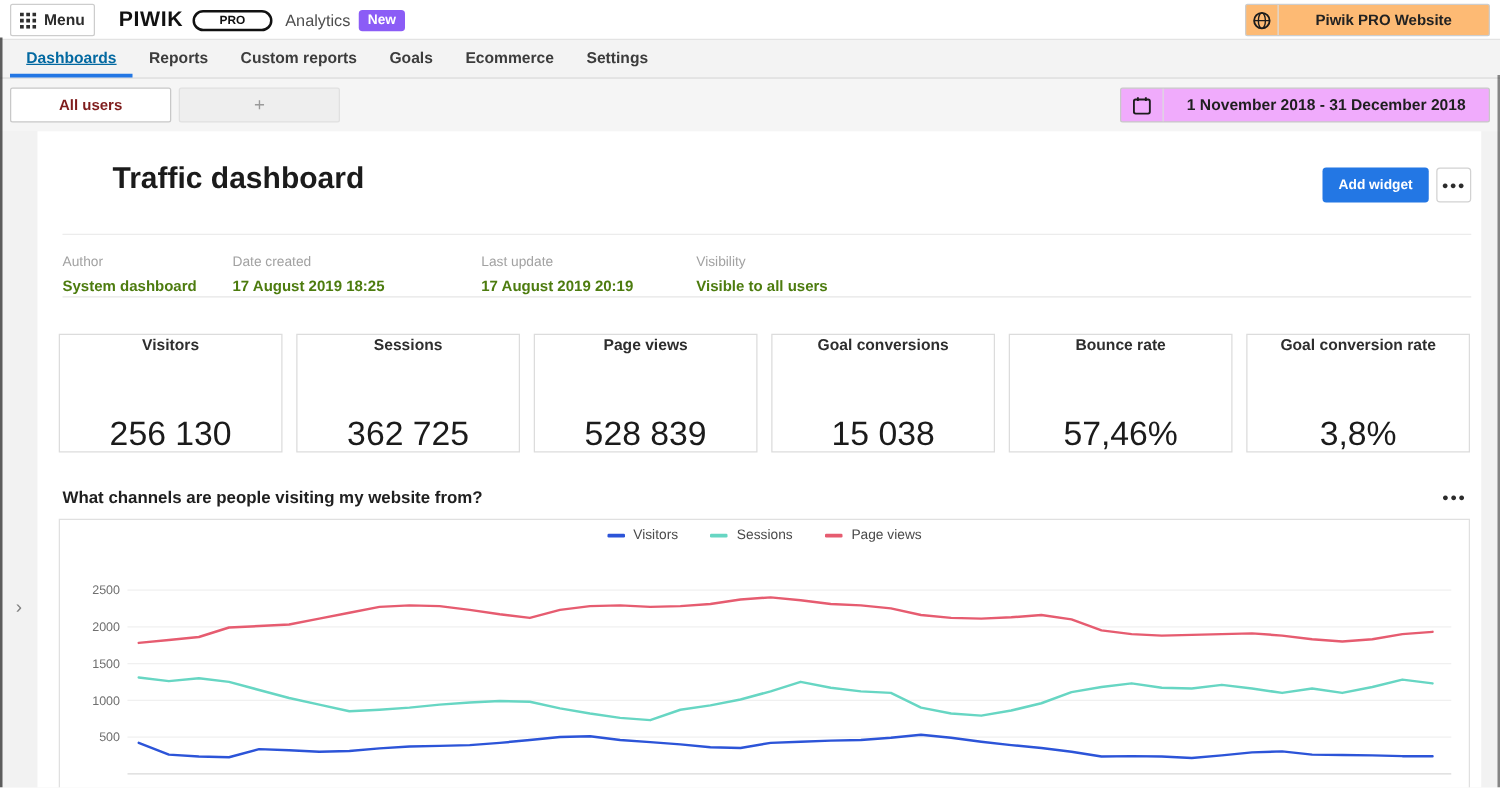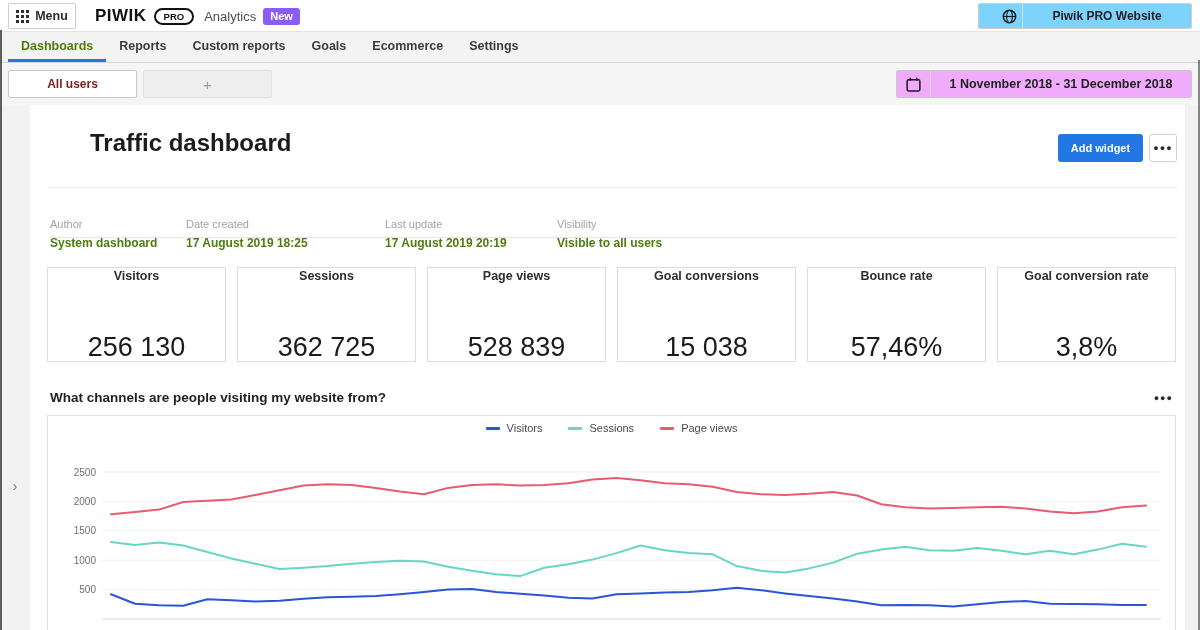--- a/index.html
+++ b/index.html
@@ -12,36 +12,36 @@
   
   .topbar { position:absolute; left:0; top:0; width:1200px; height:32px;
     background:#fff; border-bottom:1px solid #e3e3e3; display:flex; align-items:center; }
   .menu-btn { position:absolute; left:8px; top:3px; height:26px; width:68px;
     border:1px solid #cdcdcd; border-radius:2px; background:#fff;
     display:flex; align-items:center; justify-content:center; gap:6px; cursor:pointer; }
   .menu-btn span.lbl { font-size:12.5px; font-weight:700; color:#2c2c2c; }
   .brand { position:absolute; left:95px; top:0; height:32px; display:flex; align-items:center; gap:7px; }
   .brand .piwik { font-size:17px; font-weight:800; letter-spacing:.5px; color:#111; }
   .brand .pro-pill { border:2px solid #111; border-radius:9px; font-size:9.5px; font-weight:800;
-    padding:0 8px; line-height:13px; color:#111; }
+    padding:0 20px; line-height:13px; color:#111; }
   .brand .product { font-size:13px; color:#4e4e4e; margin-left:3px; }
   .badge-new { background:#8b5cf6; color:#fff; font-size:11px; font-weight:700;
     border-radius:3px; padding:2px 7px; line-height:13px; }
   .top-right { position:absolute; right:8px; top:3px; height:26px; display:flex;
-    border:1px solid #cdcdcd; border-radius:2px; background:#7dd3fc;padding-left:18px; }
+    border:1px solid #cdcdcd; border-radius:2px; background:#fdba74; }
   .globe-cell { width:26px; display:flex; align-items:center; justify-content:center;
     border-right:1px solid #dcdcdc; cursor:pointer; }
   .site-cell { width:168px; display:flex; align-items:center; justify-content:center;
     font-size:12px; font-weight:700; color:#222; cursor:pointer; }
   
   .navbar { position:absolute; left:0; top:32px; width:1200px; height:31px;
     background:#f3f3f3; border-bottom:1px solid #d6d6d6; display:flex; align-items:stretch; padding-left:8px; }
   .tab { display:flex; align-items:center; padding:0 13px; font-size:12.5px; font-weight:700;
     color:#3c3c3c; cursor:pointer; border-bottom:3px solid transparent; }
-  .tab.active { color:#4d7c0f; border-bottom-color:#2377e4; }
+  .tab.active { color:#0369a1; border-bottom-color:#2377e4;text-decoration:underline; }
   
   .filterbar { position:absolute; left:0; top:63px; width:1200px; height:42px; background:#f5f5f5; }
   .seg-btn { position:absolute; left:8px; top:7px; width:129px; height:28px; background:#fff;
     border:1px solid #c8c8c8; border-radius:2px; display:flex; align-items:center; justify-content:center;
     font-size:12px; font-weight:700; color:#7f1d1d; cursor:pointer; }
   .seg-add { position:absolute; left:143px; top:7px; width:129px; height:28px; background:#eeeeee;
     border:1px solid #e0e0e0; border-radius:2px; display:flex; align-items:center; justify-content:center;
     font-size:15px; color:#9a9a9a; cursor:pointer; }
   .date-group { position:absolute; right:8px; top:7px; width:296px; height:28px; background:#f0abfc;
     border:1px solid #c8c8c8; border-radius:2px; display:flex; cursor:pointer; }
@@ -55,21 +55,21 @@
     width:18px; text-align:center; }
   .panel { position:absolute; left:30px; top:105px; width:1155px; height:525px; background:#fff; overflow:hidden; }
   .page-title { position:absolute; left:20px; top:24px; font-size:24px; font-weight:700; color:#1b1b1b;margin-left:40px; }
   .add-widget { position:absolute; left:1028px; top:29px; width:85px; height:28px; background:#2377e4;
     color:#fff; border:none; border-radius:3px; font-size:11px; font-weight:600; cursor:pointer;
     font-family:"Liberation Sans", sans-serif; }
   .more-btn { position:absolute; left:1119px; top:29px; width:28px; height:28px; background:#fff;
     border:1px solid #d2d2d2; border-radius:3px; color:#2c2c2c; font-size:9px; letter-spacing:1px;
     display:flex; align-items:center; justify-content:center; cursor:pointer; }
   .meta-row { position:absolute; left:20px; top:82px; width:1127px; border-top:1px solid #ececec;
-    display:flex; padding-top:30px; }
+    display:flex; padding-top:16px; }
   .meta-col .m-label { font-size:11px; color:#a2a2a2; margin-bottom:6px; }
   .meta-col .m-value { font-size:12px; font-weight:700; color:#4d7c0f; }
   .meta-col:nth-child(1){ width:136px; } .meta-col:nth-child(2){ width:199px; }
   .meta-col:nth-child(3){ width:172px; } .meta-col:nth-child(4){ flex:1; }
   .meta-divider { position:absolute; left:20px; top:132px; width:1127px; border-bottom:1px solid #e6e6e6; }
   .kpi-row { position:absolute; left:17px; top:162px; width:1129px; display:flex; gap:11px; }
   .kpi-card { flex:1; height:95px; background:#fff; border:1px solid #dcdcdc;
     display:flex; flex-direction:column; align-items:center; justify-content:center; gap:7px; padding-top:2px; }
   .kpi-label { font-size:12.5px; font-weight:700; color:#2e2e2e; }
   .kpi-value { font-size:27px; color:#1b1b1b;margin-top:42px; }

